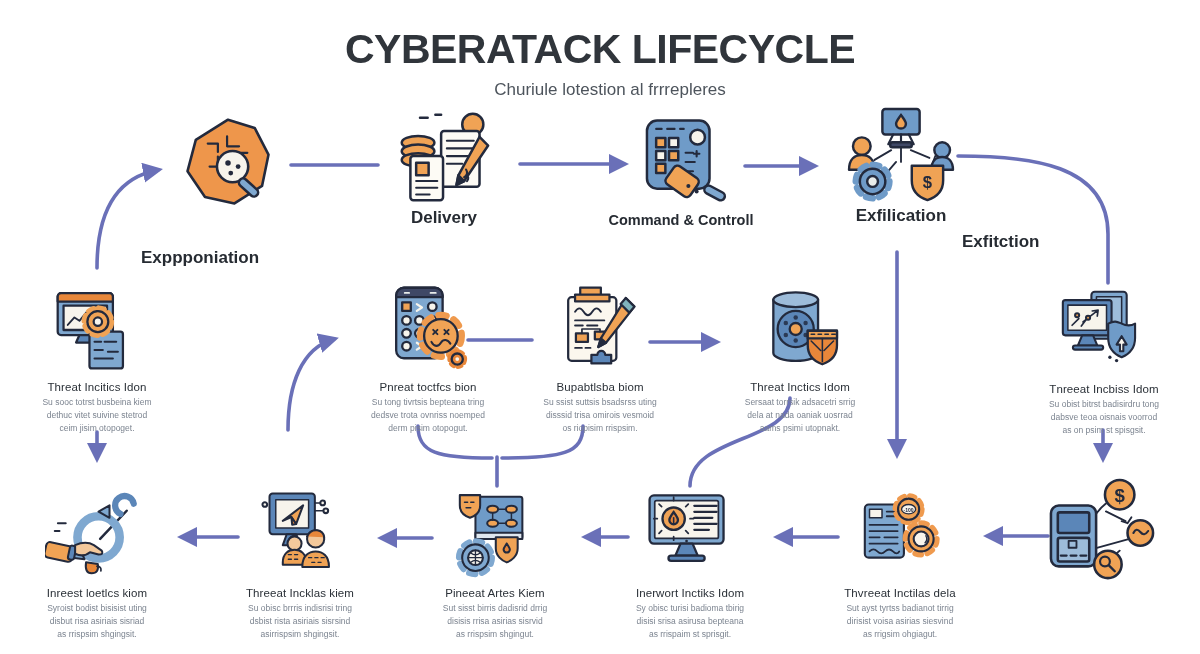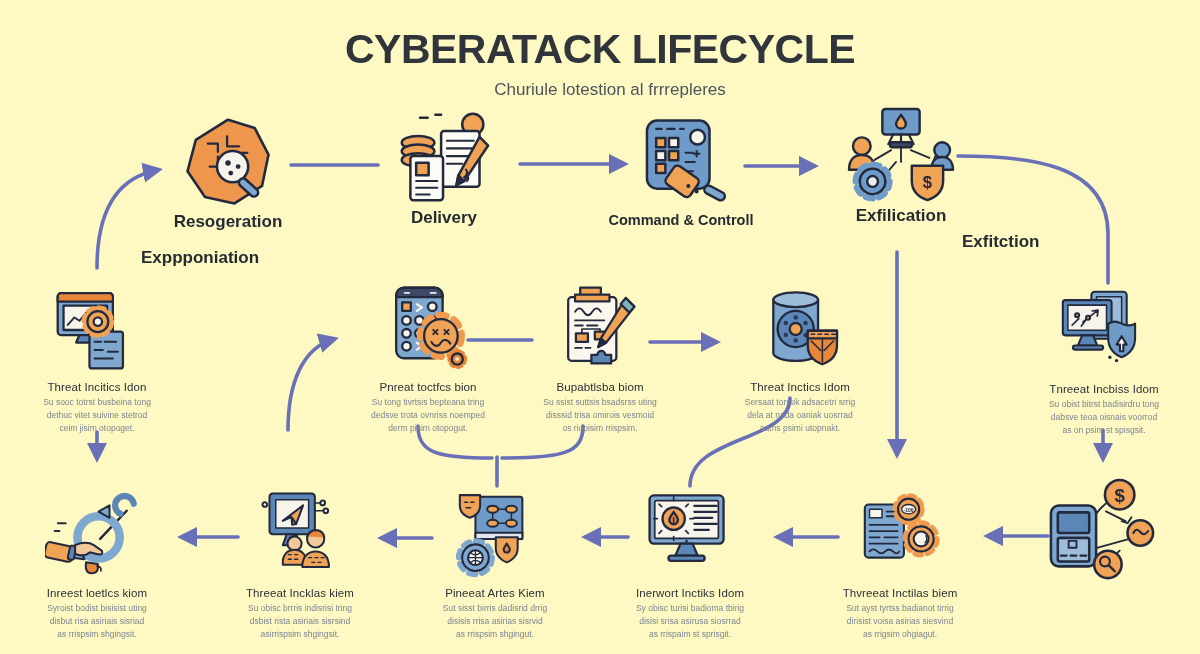--- a/index.html
+++ b/index.html
@@ -1,18 +1,18 @@
 <!DOCTYPE html>
 <html><head>
 <meta charset="utf-8">
 <style>
   html,body { margin:0; padding:0; background:#d9dddb; }
   .canvas {
     position:relative; width:1200px; height:654px; margin:0 auto;
-    background:#fef9c3; overflow:hidden;
+    background:#ffffff; overflow:hidden;
     font-family:"Liberation Sans", sans-serif;
   }
   .connectors { position:absolute; left:0; top:0; width:1200px; height:654px; }
 
   .header { position:absolute; top:26px; left:0; width:1200px; text-align:center; }
   .title { margin:0; font-size:41px; font-weight:bold; color:#30353b; letter-spacing:-0.5px; }
   .subtitle { margin-top:7px; font-size:17px; color:#4d545c;padding-left:20px; }
 
   .stage { position:absolute; width:160px; text-align:center; }
   .stage-icon { height:92px; display:flex; align-items:center; justify-content:center; }
@@ -76,21 +76,20 @@
           <polygon points="55,4 84,13 99,42 92,76 62,95 30,88 11,60 20,26" fill="#ee964b"></polygon>
           <path d="M33 30 h11 v9 M54 22 v11 h13 M35 55 h9 M66 40 h10 M44 44 v8" fill="none" stroke-width="2.4"></path>
           <circle cx="60" cy="55" r="17" fill="#f7f4ec"></circle>
           <circle cx="55" cy="51" r="3" fill="#232a3d" stroke="none"></circle>
           <circle cx="66" cy="55" r="2.6" fill="#232a3d" stroke="none"></circle>
           <circle cx="58" cy="62" r="2.6" fill="#232a3d" stroke="none"></circle>
           <rect x="71" y="66" width="25" height="9" rx="4.5" transform="rotate(42 71 66)" fill="#7fa8d0"></rect>
         </g>
       </svg>
     </div>
-    <div class="stage-label">Resogeration</div>
   </div>
 
   <div class="stage" style="left:364px; top:112px;">
     <div class="stage-icon">
       <svg width="106" height="96" viewBox="0 0 110 100">
         <g stroke="#232a3d" stroke-width="2.6" stroke-linejoin="round" stroke-linecap="round">
           <path d="M30 8 h8 M46 5 h6" fill="none"></path>
           <circle cx="85" cy="15" r="11" fill="#f0a355"></circle>
           <ellipse cx="28" cy="34" rx="17" ry="7" fill="#f0a355"></ellipse>
           <ellipse cx="28" cy="43" rx="17" ry="7" fill="#f0a355"></ellipse>
@@ -177,21 +176,21 @@
             <circle cx="56" cy="40" r="16" fill="none" stroke="#f0a355" stroke-width="7" stroke-dasharray="6.2 6.5"></circle>
             <circle cx="56" cy="40" r="12.5" fill="#f0a355"></circle>
             <circle cx="56" cy="40" r="5" fill="#f7f4ec"></circle>
           </g>
           <path d="M52 64 h8 M64 64 h14 M52 74 h10 M68 76 h12 M52 84 h22" fill="none" stroke-width="2.4"></path>
         </g>
       </svg>
     </div>
     <div class="node-heading">Threat Incitics Idon</div>
     <div class="node-body">
-      <span>Su sooc totrst busbeina tong</span>
+      <span>Su sooc totrst busbeina kiem</span>
       <span>dethuc vitet suivine stetrod</span>
       <span>ceim jisim otopoget.</span>
     </div>
   </div>
 
   <div class="node" style="left:340px; top:286px;">
     <div class="node-icon">
       <svg width="96" height="86" viewBox="0 0 110 100">
         <g stroke="#232a3d" stroke-width="2.7" stroke-linejoin="round" stroke-linecap="round">
           <rect x="18" y="2" width="54" height="82" rx="9" fill="#7fa8d0"></rect>
@@ -415,21 +414,21 @@
           <path d="M60 16 h26 M60 23 h26 M60 30 h21 M60 37 h26 M60 44 h17" fill="none" stroke-width="2.6"></path>
           <circle cx="51" cy="57" r="1.6" fill="#232a3d" stroke="none"></circle>
           <path d="M44 60 h14 l6 14 h-26 z" fill="#5b86b8"></path>
           <rect x="30" y="74" width="42" height="6" rx="3" fill="#5b86b8"></rect>
         </g>
       </svg>
     </div>
     <div class="node-heading">Inerwort Inctiks Idom</div>
     <div class="node-body">
       <span>Sy obisc turisi badioma tbirig</span>
-      <span>disisi srisa asirusa siosrrad</span>
+      <span>disisi srisa asirusa bepteana</span>
       <span>as rrispaim st sprisgit.</span>
     </div>
   </div>
 
   <div class="node" style="left:812px; top:492px;">
     <div class="node-icon">
       <svg width="96" height="86" viewBox="0 0 110 110">
         <g stroke="#232a3d" stroke-width="2.7" stroke-linejoin="round" stroke-linecap="round">
           <rect x="10" y="16" width="50" height="68" rx="5" fill="#7fa8d0"></rect>
           <rect x="16" y="22" width="16" height="11" fill="#f7f4ec" stroke-width="1.9"></rect>
@@ -443,21 +442,21 @@
           </g>
           <g>
             <circle cx="82" cy="60" r="20" fill="none" stroke="#ef9a4e" stroke-width="7.5" stroke-dasharray="7.6 8"></circle>
             <circle cx="82" cy="60" r="16" fill="#f0a355"></circle>
             <circle cx="82" cy="60" r="9.5" fill="#f7f4ec"></circle>
             <path d="M88 56 q3 5 -1 9" fill="none" stroke-width="1.7"></path>
           </g>
         </g>
       </svg>
     </div>
-    <div class="node-heading">Thvreeat Inctilas biem</div>
+    <div class="node-heading">Thvreeat Inctilas dela</div>
     <div class="node-body">
       <span>Sut ayst tyrtss badianot tirrig</span>
       <span>dirisist voisa asirias siesvind</span>
       <span>as rrigsim ohgiagut.</span>
     </div>
   </div>
 
   <div class="icon-only" style="left:1043px; top:478px;">
     <svg width="118" height="108" viewBox="0 0 120 110">
       <g stroke="#232a3d" stroke-width="2.6" stroke-linejoin="round" stroke-linecap="round">

